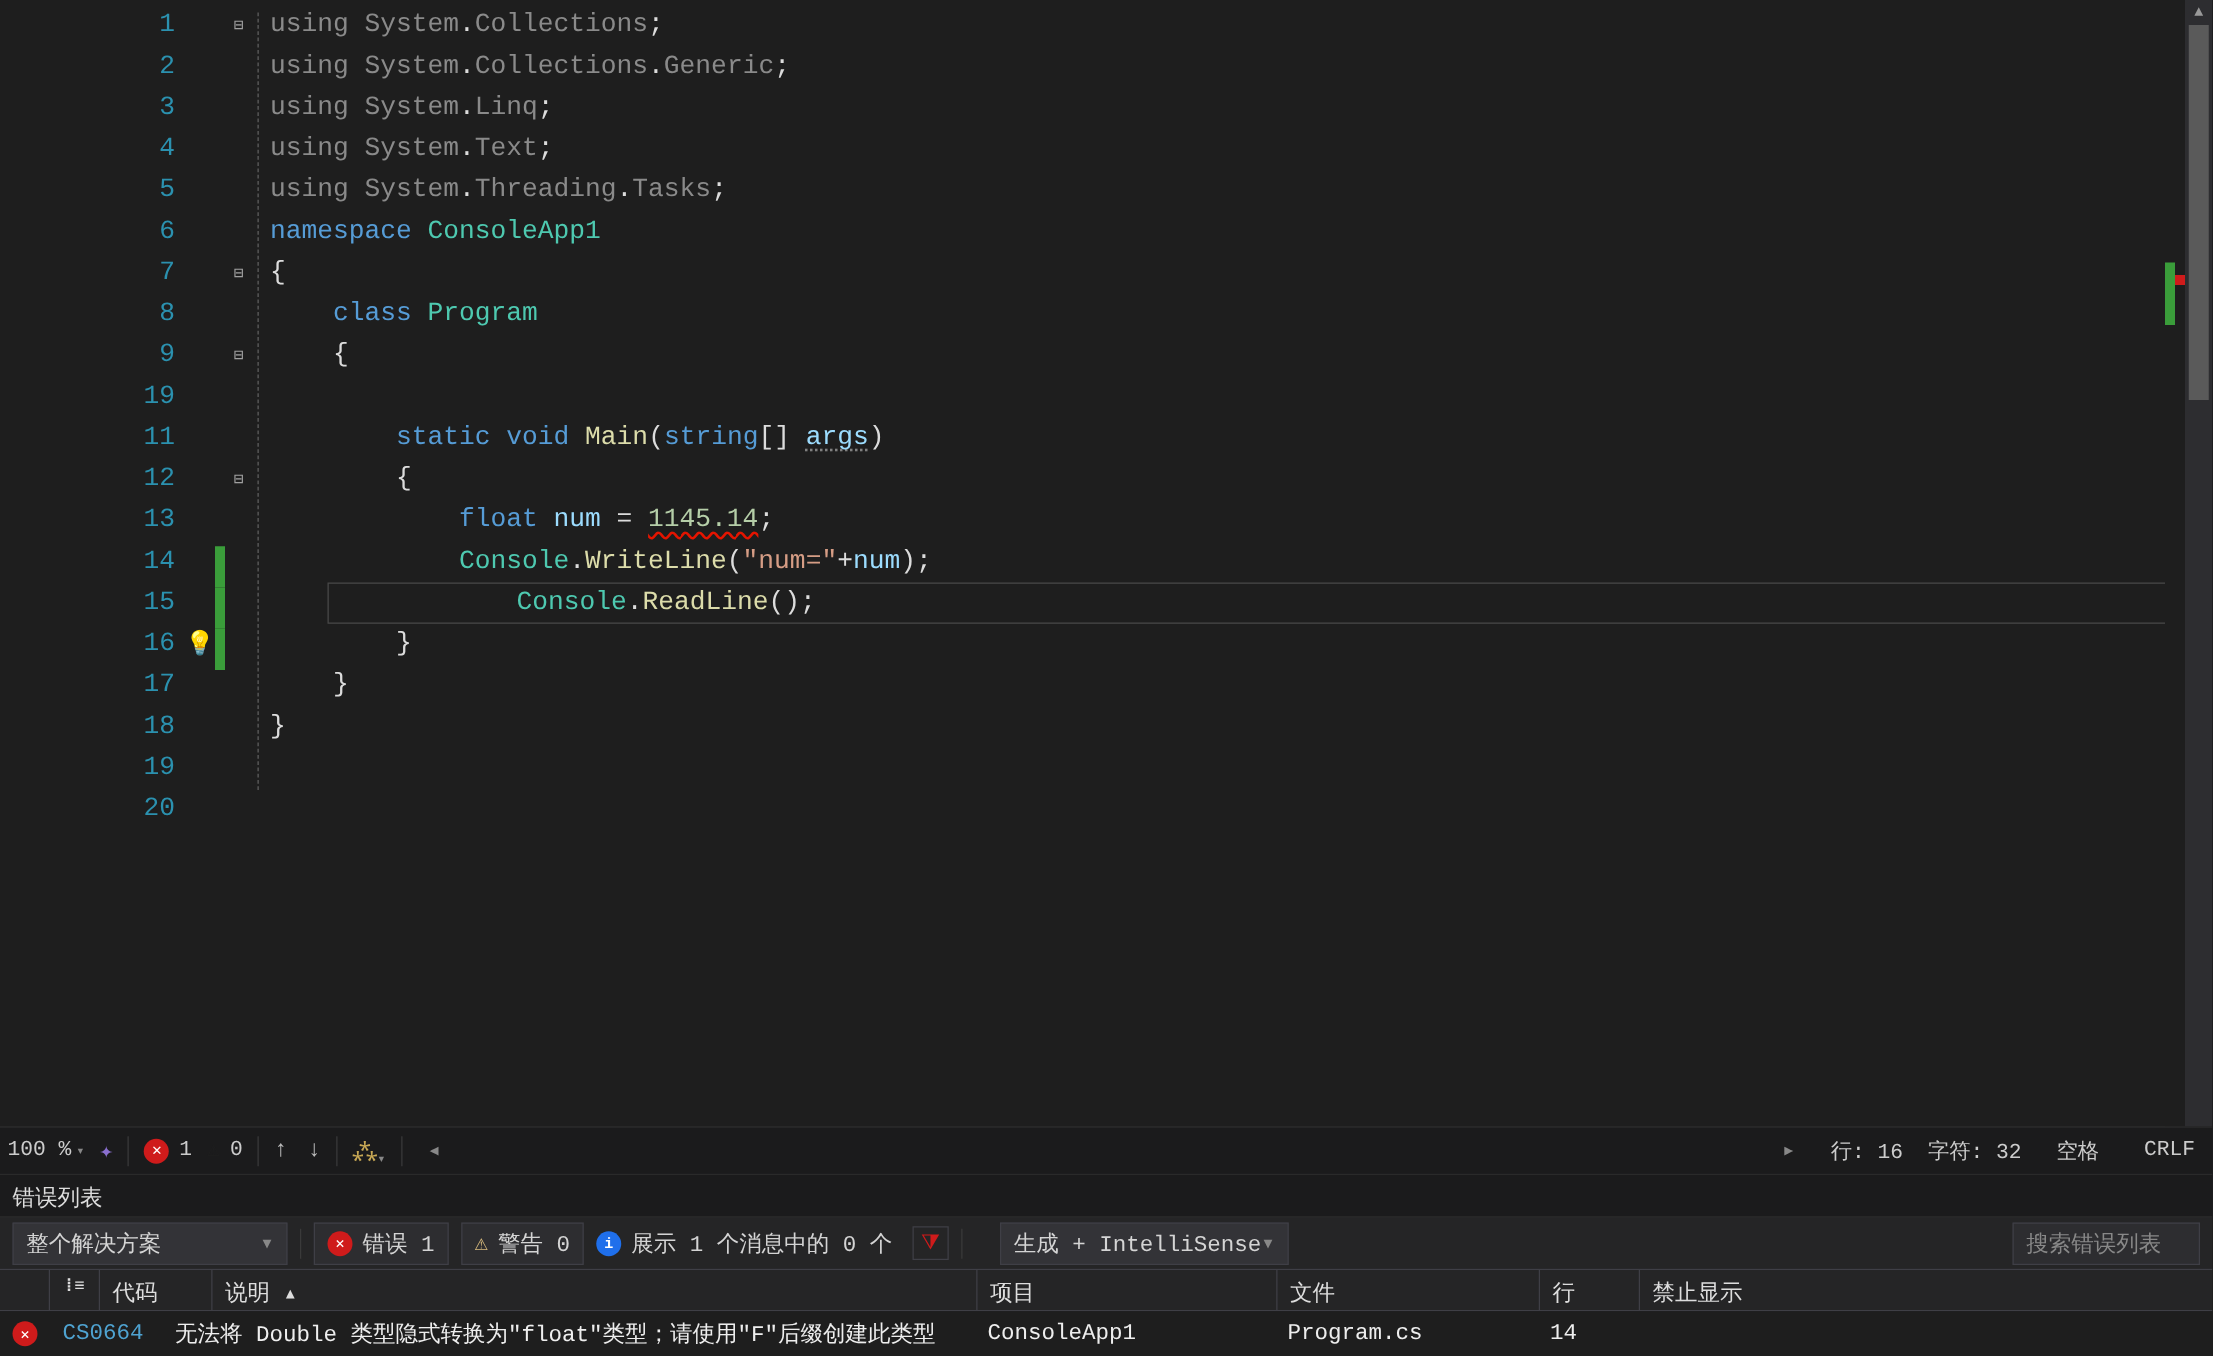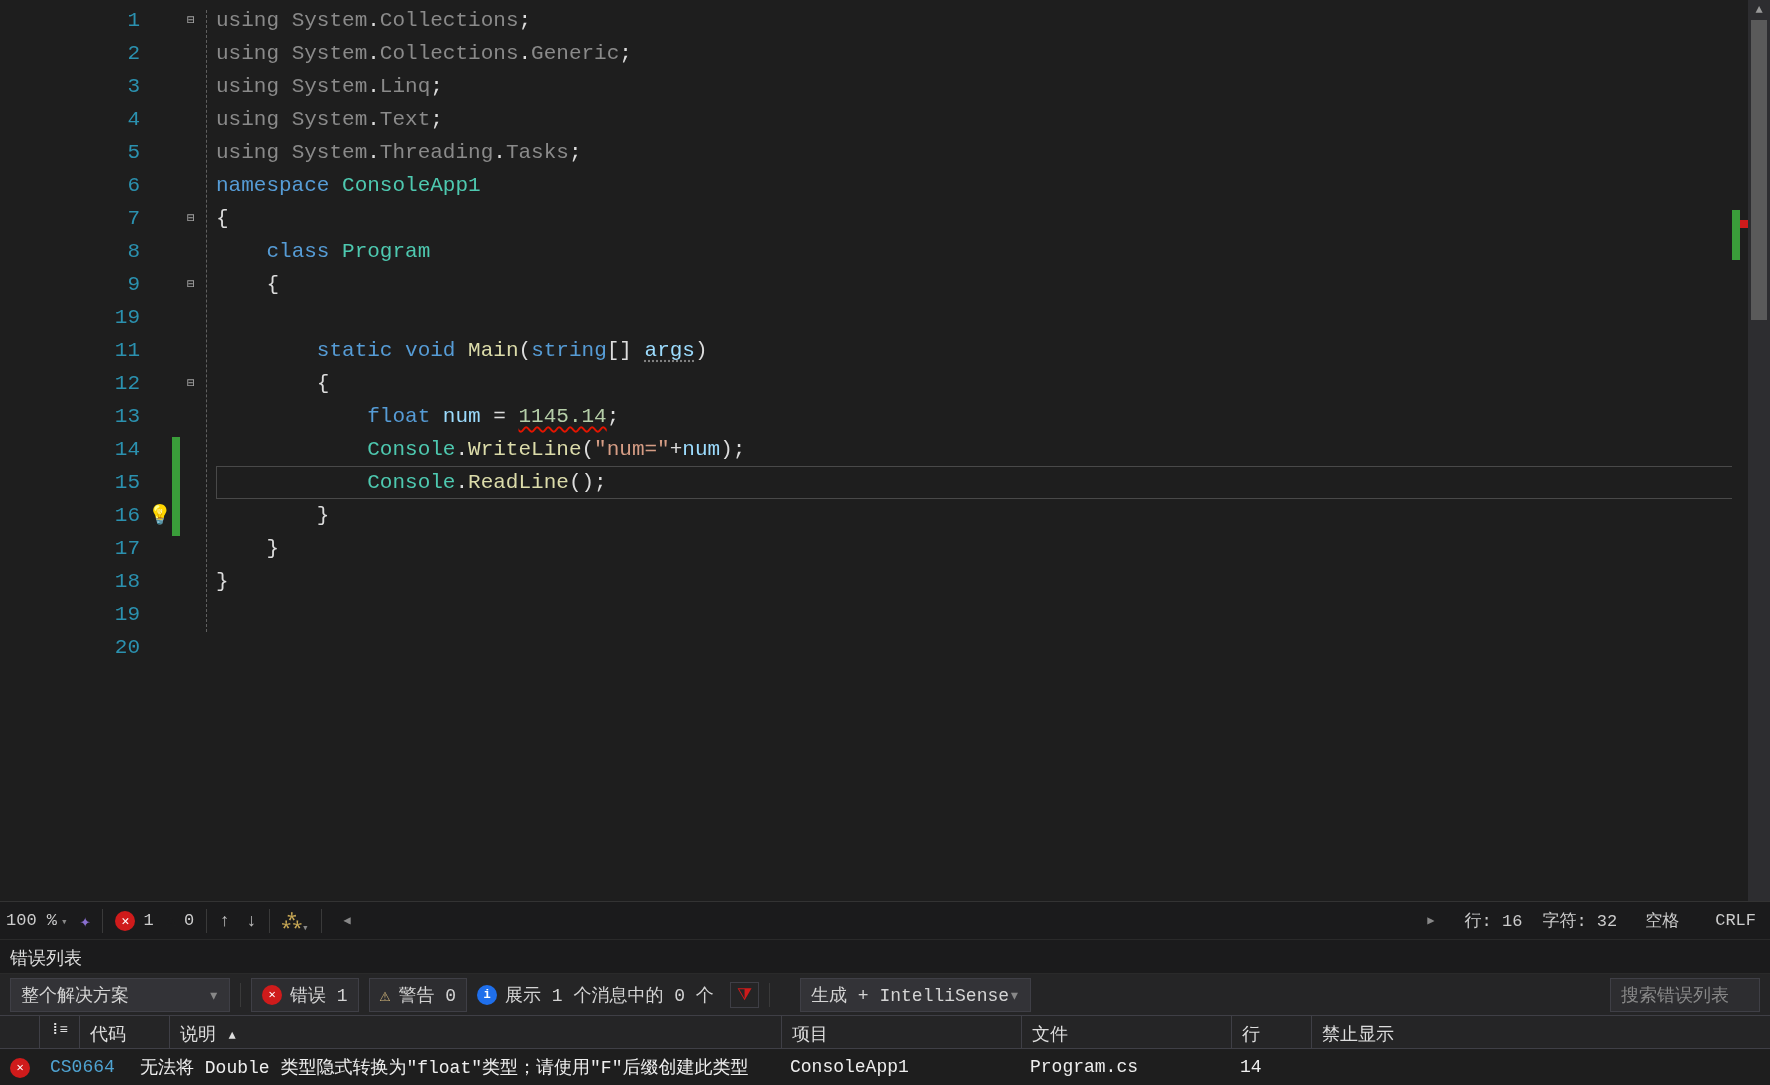--- a/index.html
+++ b/index.html
@@ -81,20 +81,21 @@
   }
   .line {
     height: 33px;
     line-height: 33px;
     white-space: pre;
     position: relative;
   }
   .line.current {
     outline: 1px solid #494949;
     outline-offset: -1px;
+    margin-left: 46px;
   }
   .k-using { color: #8a8a8a; }
   .k-blue { color: #569cd6; }
   .k-type { color: #4ec9b0; }
   .k-str { color: #d69d85; }
   .k-method { color: #dcdcaa; }
   .k-num { color: #b5cea8; }
   .k-var { color: #9cdcfe; }
   .k-plain { color: #dcdcdc; }
   .squiggle {

